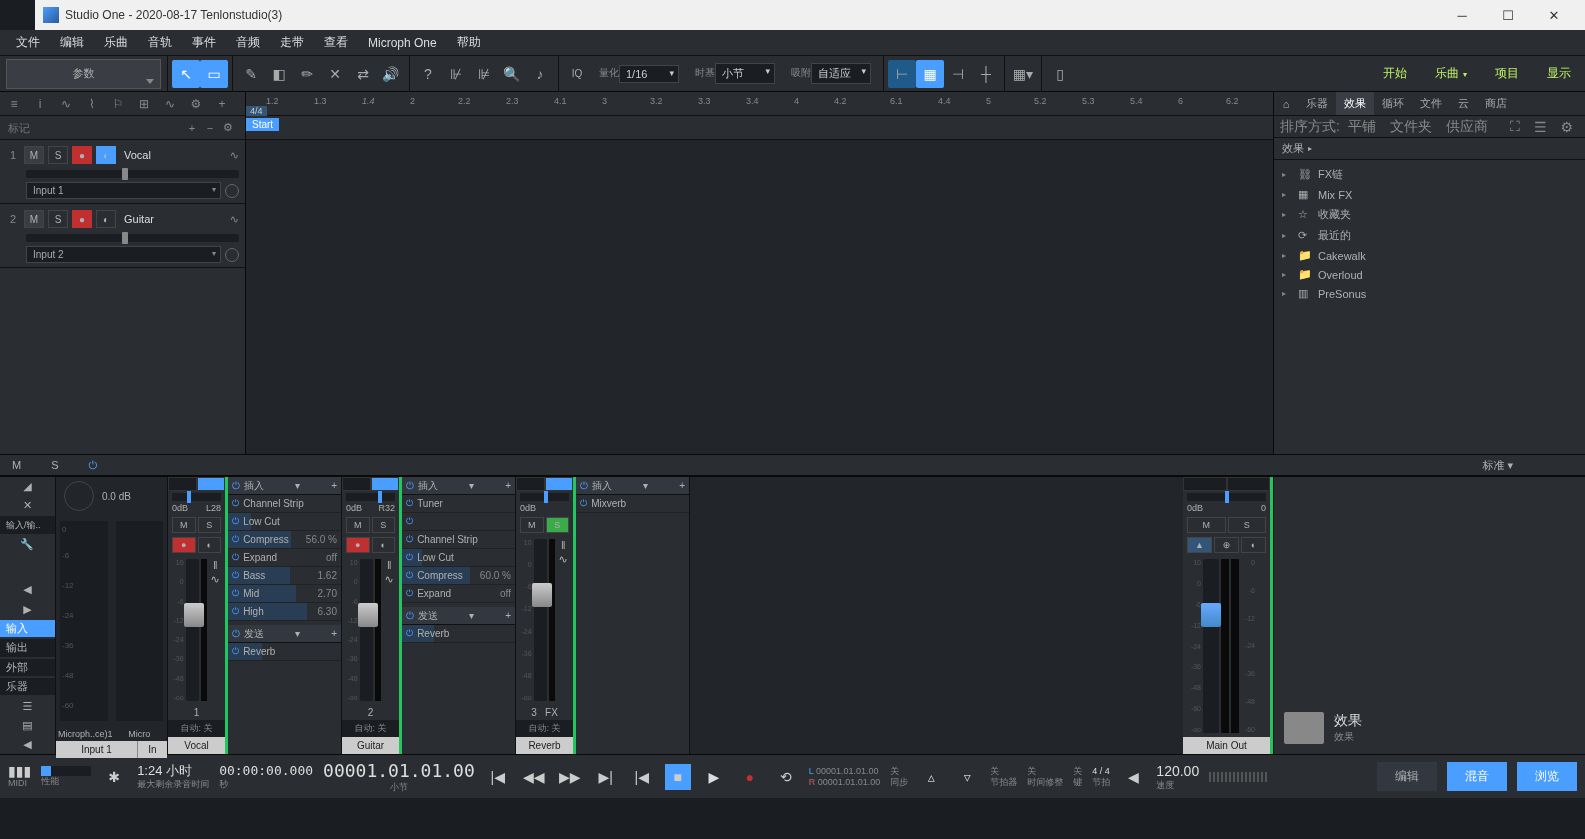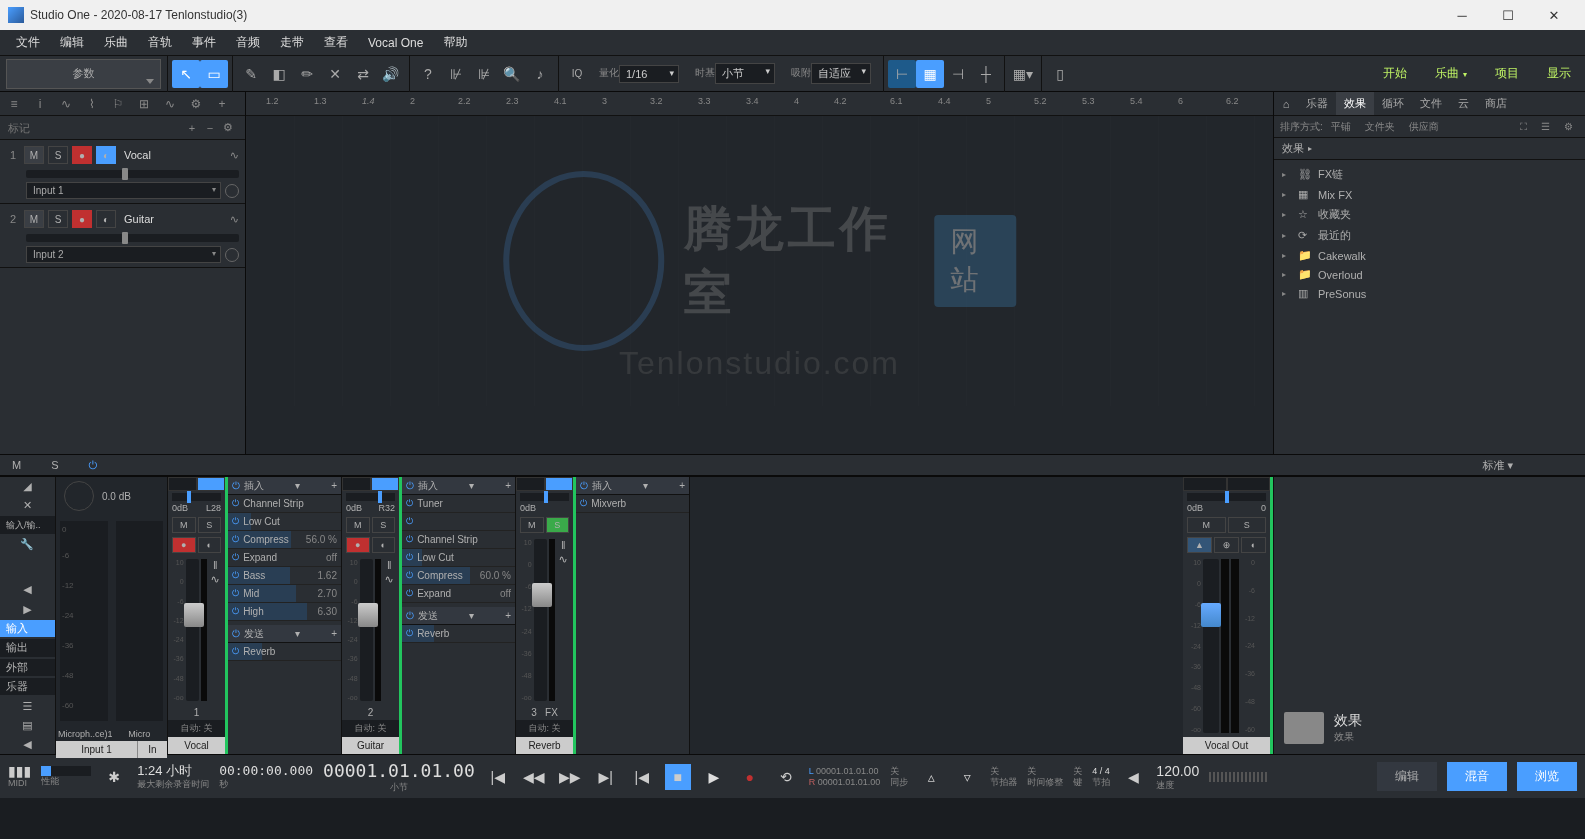--- a/index.html
+++ b/index.html
@@ -1,19 +1,19 @@
 <!DOCTYPE html>
 <html><head>
 <meta charset="utf-8">
 <style>
 * { margin: 0; padding: 0; box-sizing: border-box; font-family: "Microsoft YaHei", Arial, sans-serif; }
 body { background: #1a1d21; color: #b0b0b0; font-size: 11px; overflow: hidden; width: 1585px; height: 839px; }
 
 
-.titlebar { height: 30px; background: #f0f0f0; display: flex; align-items: center; padding: 0 8px; color: #333; }
+.titlebar { height: 30px; background: #f0f0f0; display: flex; align-items: center; padding: 0 8px; color: #333; margin-left: 35px; }
 .titlebar .app-icon { width: 16px; height: 16px; background: linear-gradient(135deg,#4a9eff,#2a5a9a); margin-right: 6px; }
 .titlebar .title { flex: 1; font-size: 12px; }
 .titlebar .win-btn { width: 46px; height: 30px; display: flex; align-items: center; justify-content: center; font-size: 13px; cursor: pointer; }
 
 
 .menubar { height: 26px; background: #2a2e33; display: flex; align-items: center; padding: 0 6px; border-bottom: 1px solid #111; }
 .menubar .item { padding: 4px 10px; cursor: pointer; color: #ddd; font-size: 12px; }
 
 
 .toolbar { height: 36px; background: #2a2e33; display: flex; align-items: center; border-bottom: 1px solid #0a0a0a; }
@@ -68,21 +68,21 @@
 .watermark .text1 { font-size: 48px; color: #888; font-weight: bold; letter-spacing: 4px; }
 .watermark .badge { background: #3a7aaa; color: #fff; padding: 8px 16px; font-size: 28px; border-radius: 4px; }
 .watermark2 { position: absolute; left: 50%; top: 85%; transform: translate(-50%,-50%); font-size: 32px; color: #666; opacity: 0.3; letter-spacing: 2px; pointer-events: none; }
 
 
 .browser { width: 312px; background: #2a2e33; border-left: 1px solid #0a0a0a; display: flex; flex-direction: column; }
 .browser-tabs { height: 24px; display: flex; align-items: center; border-bottom: 1px solid #111; font-size: 11px; }
 .browser-tabs .home { width: 24px; text-align: center; }
 .browser-tabs .btab { padding: 4px 8px; cursor: pointer; color: #aaa; }
 .browser-tabs .btab.active { background: #3a3e44; color: #fff; }
-.browser-sort { height: 22px; display: flex; align-items: center; padding: 0 6px; font-size: 10px; color: #888; border-bottom: 1px solid #111; }
+.browser-sort { height: 22px; display: flex; align-items: center; padding: 0 6px; font-size: 14px; color: #888; border-bottom: 1px solid #111; }
 .browser-sort .sbtn { padding: 2px 6px; margin-left: 2px; cursor: pointer; }
 .browser-crumb { height: 22px; display: flex; align-items: center; padding: 0 8px; font-size: 11px; border-bottom: 1px solid #111; }
 .browser-tree { flex: 1; padding: 4px 0; overflow: auto; }
 .tree-item { display: flex; align-items: center; padding: 3px 8px; cursor: pointer; font-size: 11px; gap: 6px; }
 .tree-item .arrow { width: 10px; font-size: 8px; color: #888; }
 .tree-item .ticon { width: 14px; color: #aaa; font-size: 11px; }
 
 
 .global-row { height: 22px; background: #2a2e33; border-top: 1px solid #0a0a0a; border-bottom: 1px solid #0a0a0a; display: flex; align-items: center; padding: 0 12px; gap: 30px; }
 .global-row .gbtn { cursor: pointer; font-size: 11px; }
@@ -160,21 +160,21 @@
 
 <div class="menubar">
   <div class="item">文件</div>
   <div class="item">编辑</div>
   <div class="item">乐曲</div>
   <div class="item">音轨</div>
   <div class="item">事件</div>
   <div class="item">音频</div>
   <div class="item">走带</div>
   <div class="item">查看</div>
-  <div class="item">Vocal One</div>
+  <div class="item">Microph One</div>
   <div class="item">帮助</div>
 </div>
 
 <div class="toolbar">
   <div class="param-btn">
       <span>参数</span>
     </div>
   <div class="tool-group">
     <div class="tool-btn active">↖</div>
     <div class="tool-btn active">▭</div>
@@ -300,27 +300,23 @@
         <div class="tick" style="left: 588px;">4.2</div>
         <div class="tick" style="left: 644px;">6.1</div>
         <div class="tick" style="left: 692px;">4.4</div>
         <div class="tick" style="left: 740px;">5</div>
         <div class="tick" style="left: 788px;">5.2</div>
         <div class="tick" style="left: 836px;">5.3</div>
         <div class="tick" style="left: 884px;">5.4</div>
         <div class="tick" style="left: 932px;">6</div>
         <div class="tick" style="left: 980px;">6.2</div>
       </div>
-    <div class="arrange-body">
-      <div class="watermark">
-        <div class="dragon"></div>
-        <div class="text1">腾龙工作室</div>
-        <div class="badge">网站</div>
-      </div>
-      <div class="watermark2">Tenlonstudio.com</div>
+    <div class="marker-strip">
+      <div class="ts-44">4/4</div>
+      <div class="start-marker">Start</div>
     </div>
   </div>
 
   <div class="browser">
     <div class="browser-tabs">
       <div class="home">⌂</div>
       <div class="btab">乐器</div>
       <div class="btab active">效果</div>
       <div class="btab">循环</div>
       <div class="btab">文件</div>
@@ -747,21 +743,21 @@
       <div class="ch-scale">
           <span>0</span>
           <span>-6</span>
           <span>-12</span>
           <span>-24</span>
           <span>-36</span>
           <span>-48</span>
           <span>-60</span>
         </div>
     </div>
-    <div class="ch-name">Vocal Out</div>
+    <div class="ch-name">Main Out</div>
   </div>
 
   <div class="browser-bottom">
     <div style="flex:1;"></div>
     <div class="folder-big">
       <div class="ficon"></div>
       <div>
         <div style="font-size:14px;color:#ddd;">效果</div>
         <div style="font-size:10px;color:#888;">效果</div>
       </div>

